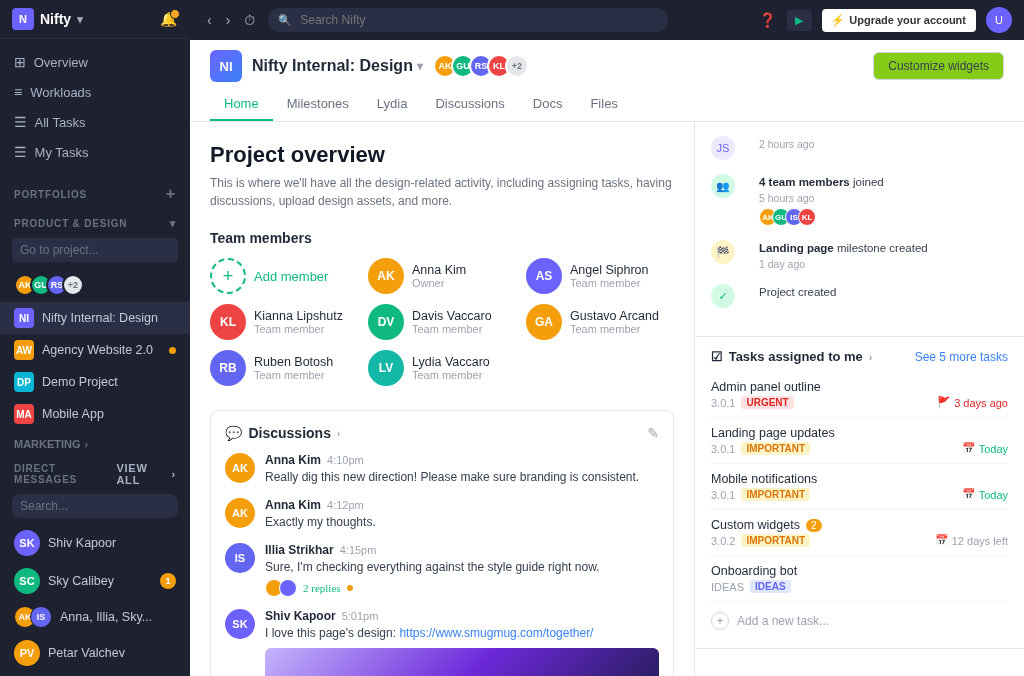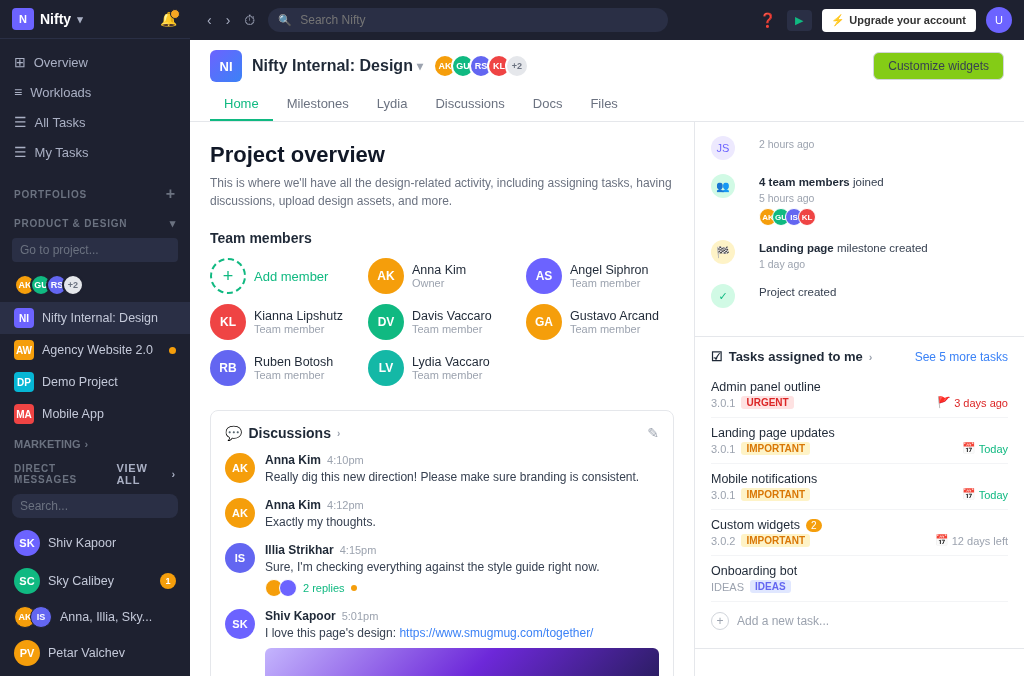--- a/index.html
+++ b/index.html
@@ -100,21 +100,21 @@
     .card-action-btn { background: none; border: none; color: #9ca3af; cursor: pointer; font-size: 14px; }
 
     .message-item { display: flex; gap: 10px; margin-bottom: 12px; }
     .msg-avatar { width: 30px; height: 30px; border-radius: 50%; flex-shrink: 0; display: flex; align-items: center; justify-content: center; color: #fff; font-size: 11px; font-weight: 600; }
     .msg-content { flex: 1; }
     .msg-header { display: flex; align-items: baseline; gap: 6px; margin-bottom: 2px; }
     .msg-name { font-size: 12px; font-weight: 600; color: #1f2937; }
     .msg-time { font-size: 11px; color: #9ca3af; }
     .msg-text { font-size: 12px; color: #374151; line-height: 1.4; }
     .msg-link { color: #3b82f6; text-decoration: none; font-size: 12px; }
-    .msg-replies { display: flex; align-items: center; gap: 6px; margin-top: 4px; }
+    .msg-replies { display: flex; align-items: center; gap: 6px; margin-top: 4px; font-family: Liberation Serif, serif; }
     .reply-avatars { display: flex; }
     .reply-avatar { width: 18px; height: 18px; border-radius: 50%; border: 1px solid #fff; margin-left: -4px; background: #6b7280; }
     .reply-avatar:first-child { margin-left: 0; }
     .replies-count { font-size: 11px; color: #10b981; cursor: pointer; }
     .reply-dot { width: 6px; height: 6px; border-radius: 50%; background: #f59e0b; }
 
     .msg-image { width: 100%; height: 70px; background: linear-gradient(135deg, #c4b5fd, #6d28d9, #1e1b4b); border-radius: 6px; margin-top: 6px; }
 
     
     .activity-item { display: flex; gap: 24px; margin-bottom: 14px; align-items: flex-start; }

